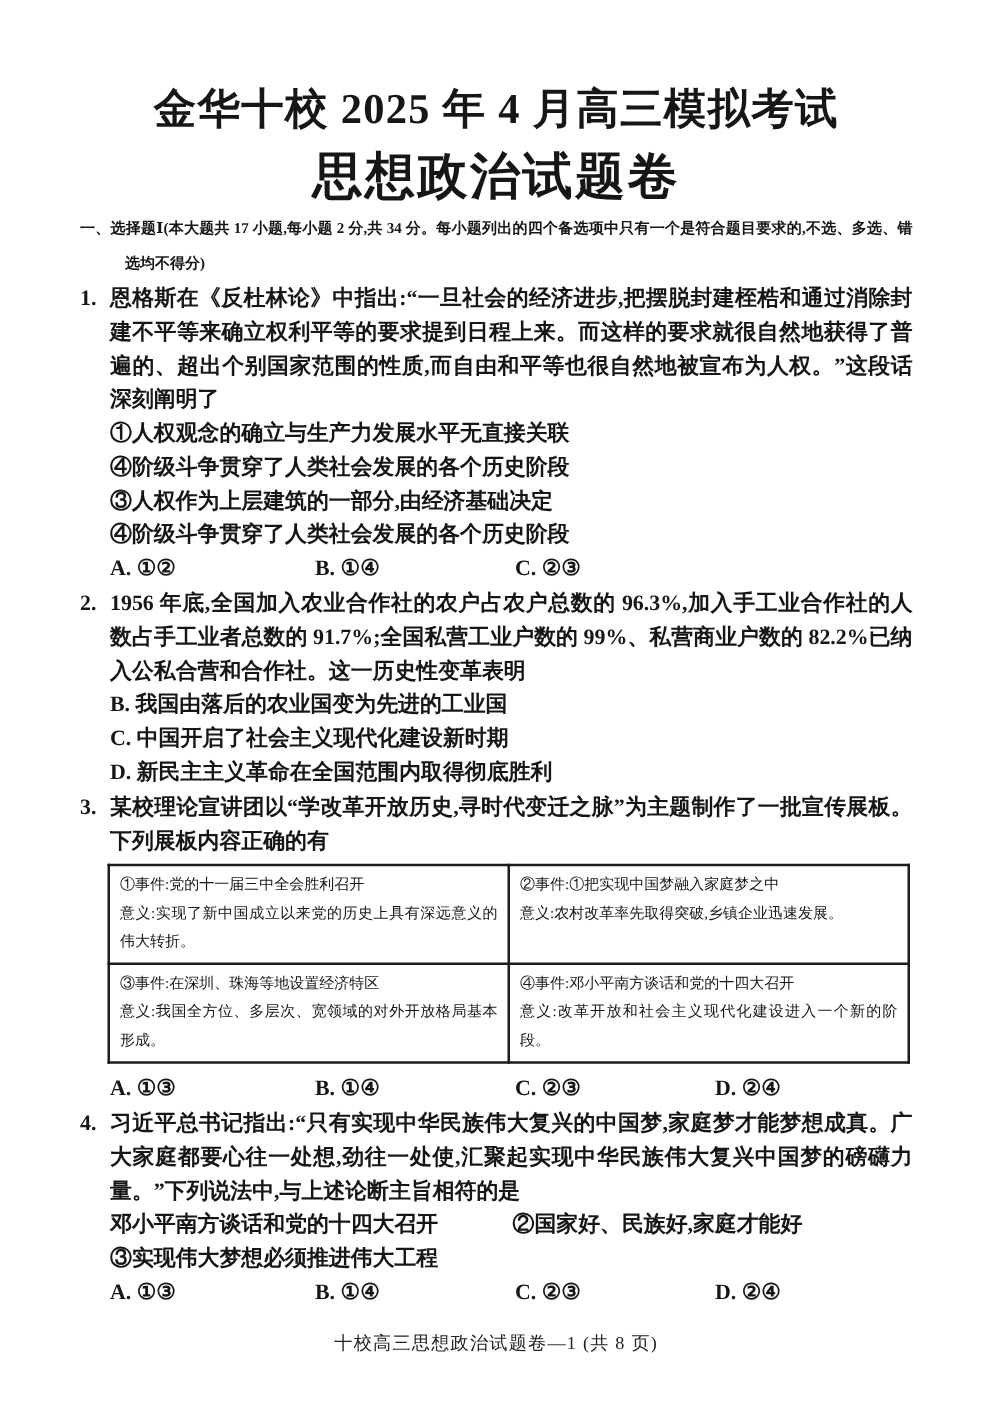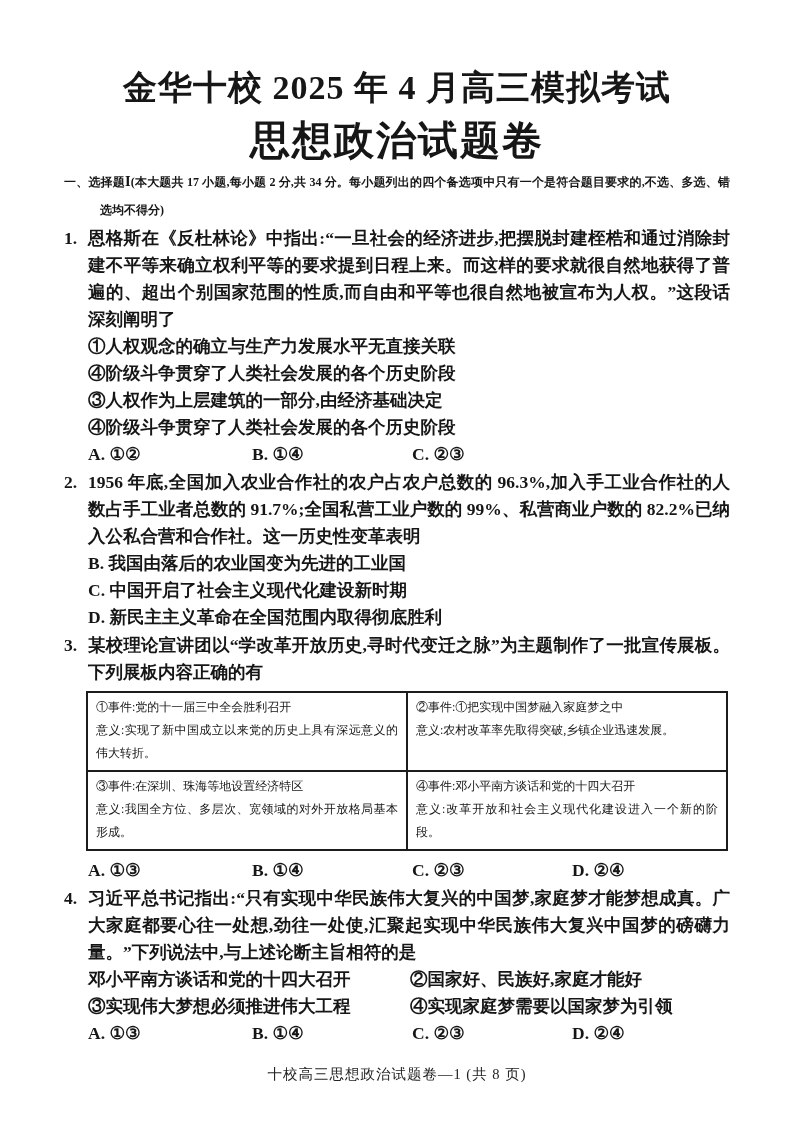--- a/index.html
+++ b/index.html
@@ -168,21 +168,20 @@
 
   <div class="question">
     <div class="q-row">
       <span class="q-num">4.</span>
       <p class="q-stem">习近平总书记指出:“只有实现中华民族伟大复兴的中国梦,家庭梦才能梦想成真。广大家庭都要心往一处想,劲往一处使,汇聚起实现中华民族伟大复兴中国梦的磅礴力量。”下列说法中,与上述论断主旨相符的是</p>
     </div>
     <div class="stmt-grid">
       <div class="stmt">邓小平南方谈话和党的十四大召开</div>
       <div class="stmt">②国家好、民族好,家庭才能好</div>
       <div class="stmt">③实现伟大梦想必须推进伟大工程</div>
-      <div class="stmt">④实现家庭梦需要以国家梦为引领</div>
     </div>
     <div class="options-row">
       <span class="opt">A. ①③</span>
       <span class="opt">B. ①④</span>
       <span class="opt">C. ②③</span>
       <span class="opt">D. ②④</span>
     </div>
   </div>
 
   <div class="footer">十校高三思想政治试题卷—1 (共 8 页)</div>

